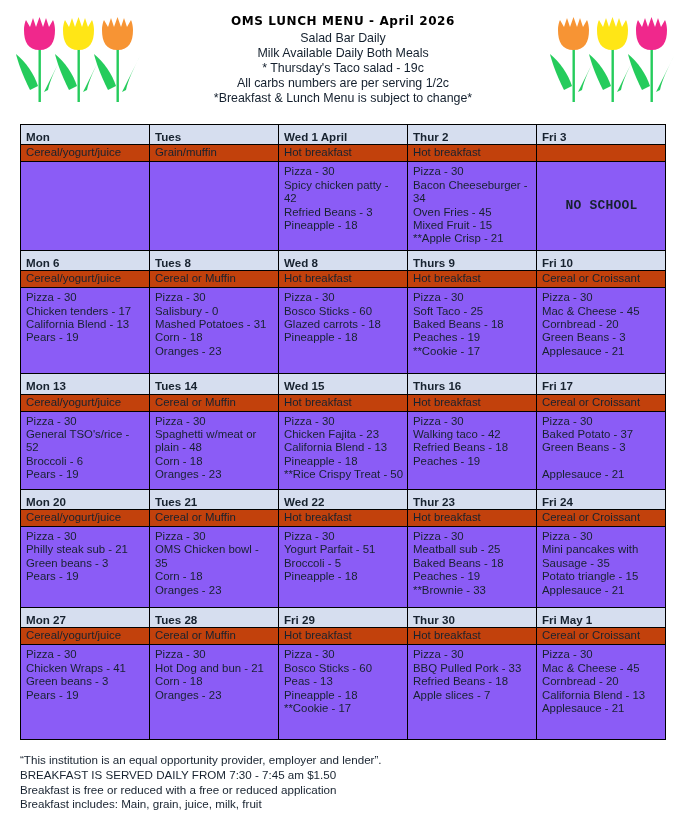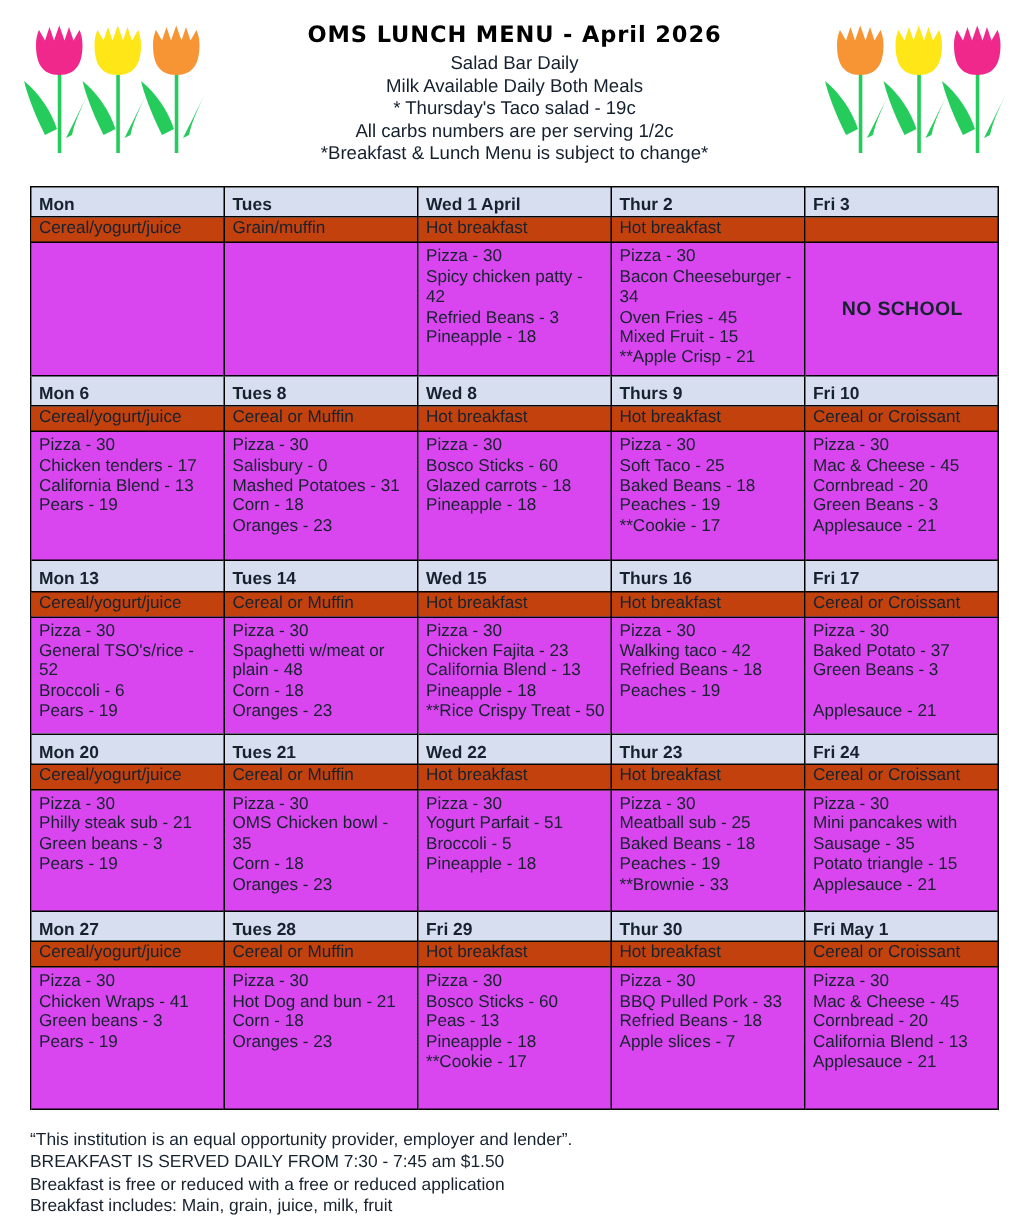--- a/index.html
+++ b/index.html
@@ -38,21 +38,21 @@
 
   .header-text {
     width: 430px;
     margin: 0 auto;
     text-align: center;
     padding-top: 14px;
   }
   .menu-title {
     font-family: "DejaVu Sans", sans-serif;
     font-weight: bold;
-    font-size: 15px;
+    font-size: 12px;
     letter-spacing: 0.6px;
     color: #000000;
     margin: 0 0 3px 0;
     white-space: nowrap;
   }
   .sub-line {
     font-size: 12.4px;
     line-height: 15px;
     color: #14202e;
     white-space: nowrap;
@@ -86,30 +86,31 @@
     border-bottom: 1px solid #000;
     padding-top: 5px;
   }
   tr.breakfast-row td {
     background: #c2410c;
     height: 17px;
     border-bottom: 1.4px solid #000;
     padding-top: 1px;
   }
   tr.lunch-row td {
-    background: #d946ef;
+    background: #8b5cf6;
     padding-top: 3px;
     padding-bottom: 4px;
   }
   tr.lunch-row td.noschool {
     text-align: center;
     vertical-align: middle;
     font-weight: bold;
     font-size: 13px;
     letter-spacing: 0.2px;
+    font-family: Liberation Mono, monospace;
   }
   .item { display: block; white-space: normal; }
   .item.blank { height: 13.4px; }
 
   
   tr.lunch-row.w1 td { height: 88px; }
   tr.lunch-row.w2 td { height: 86px; }
   tr.lunch-row.w3 td { height: 78px; }
   tr.lunch-row.w4 td { height: 81px; }
   tr.lunch-row.w5 td { height: 95px; }

